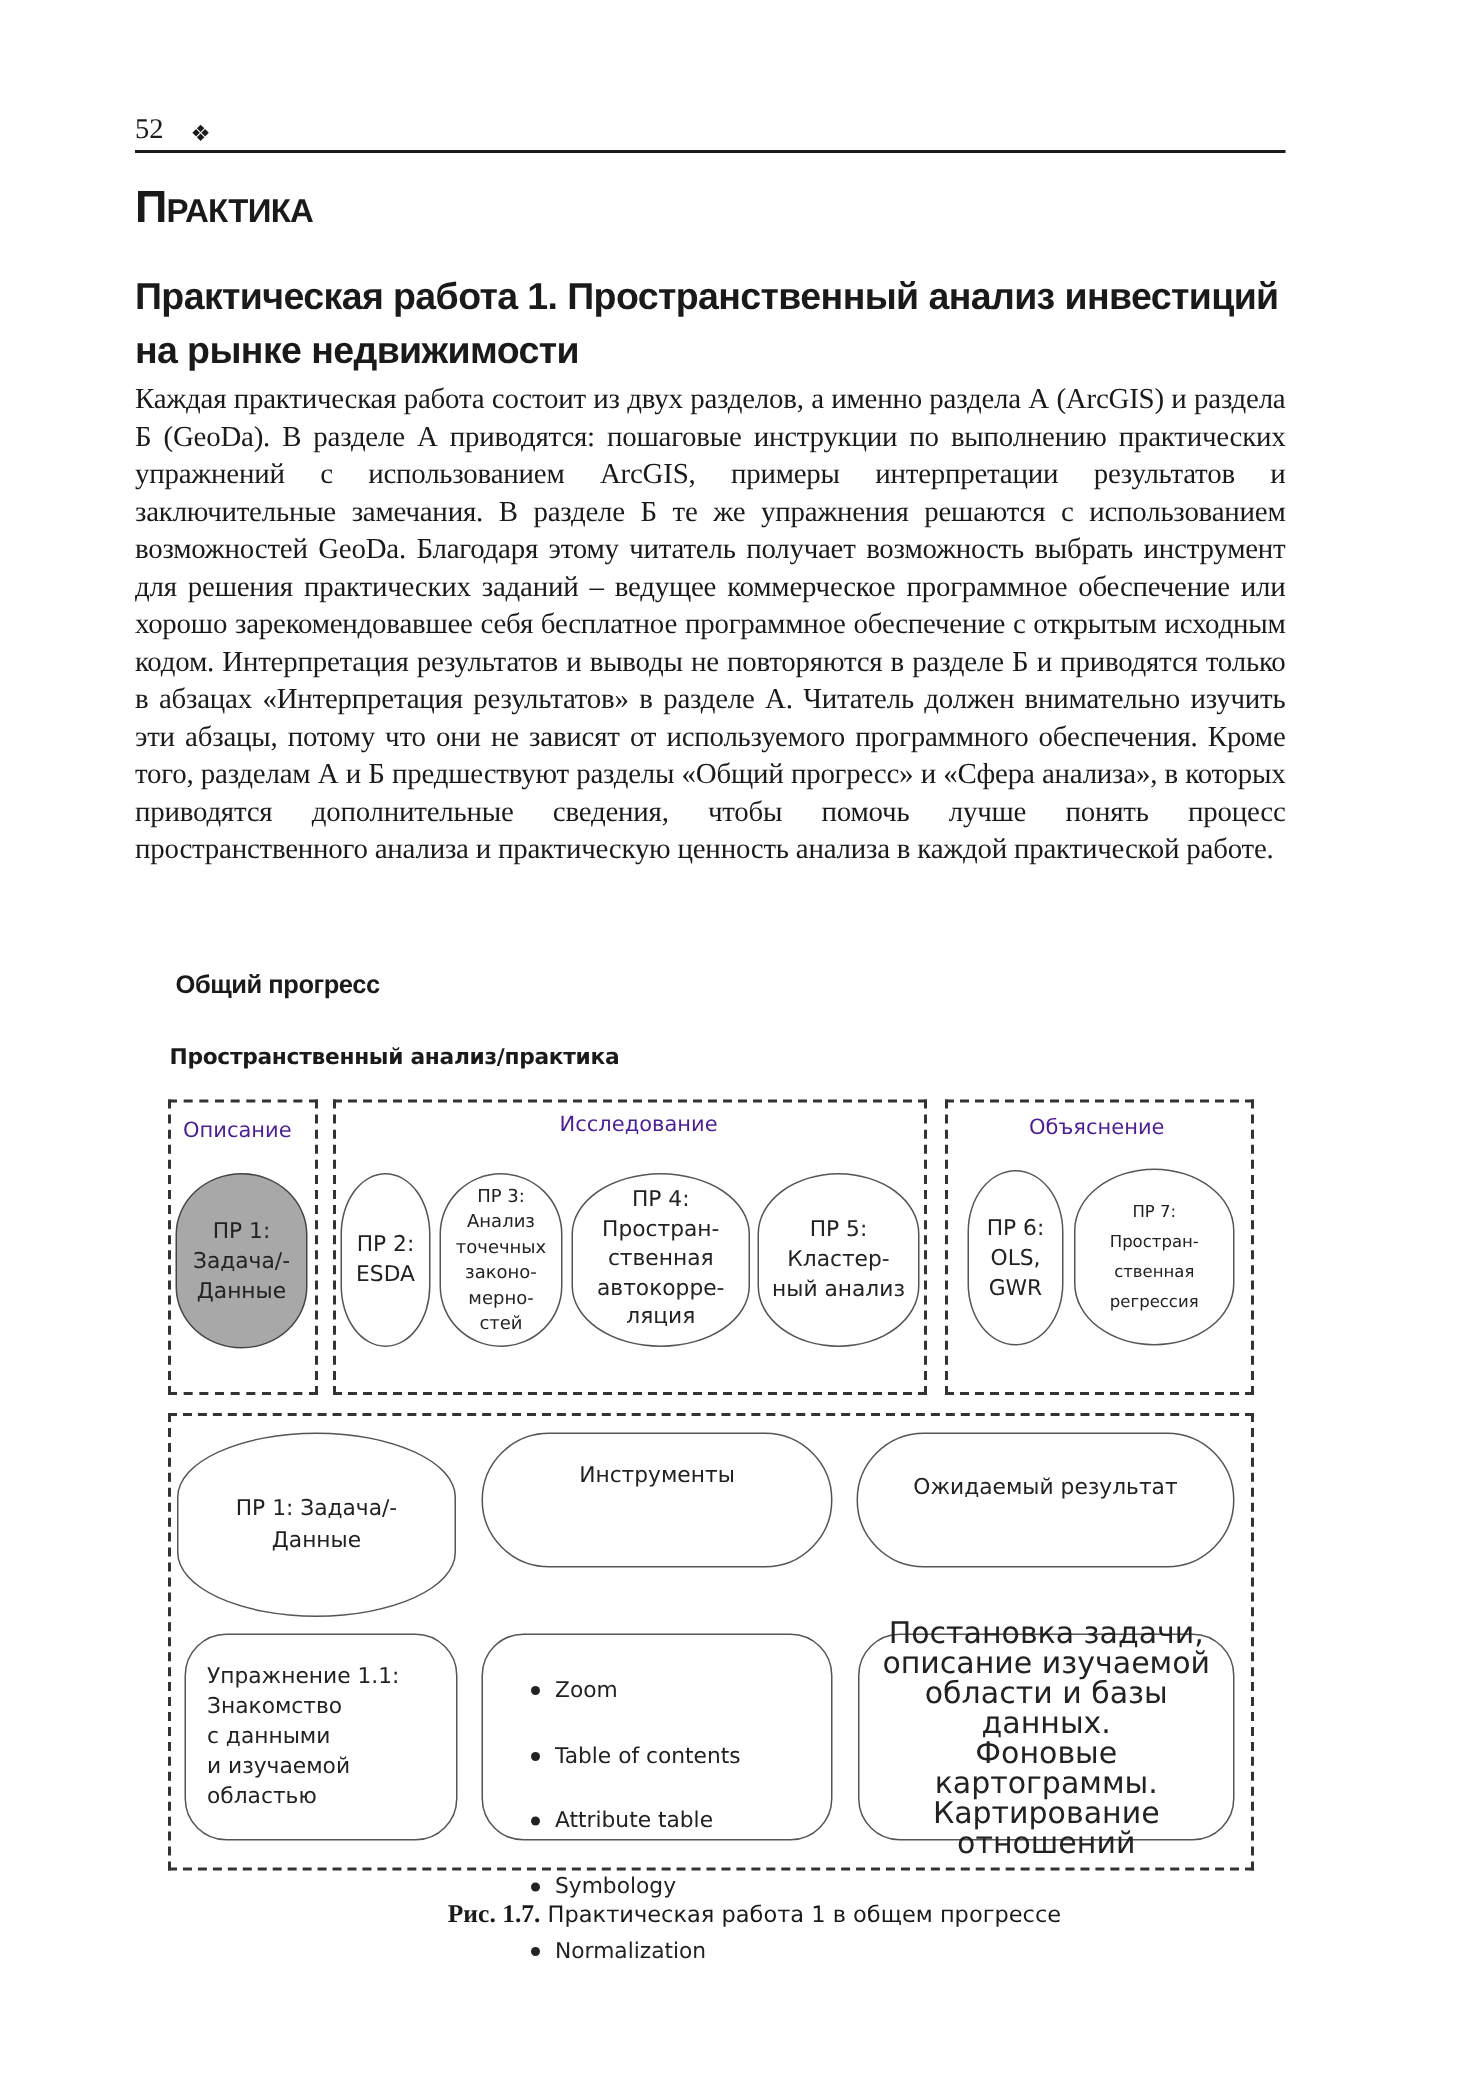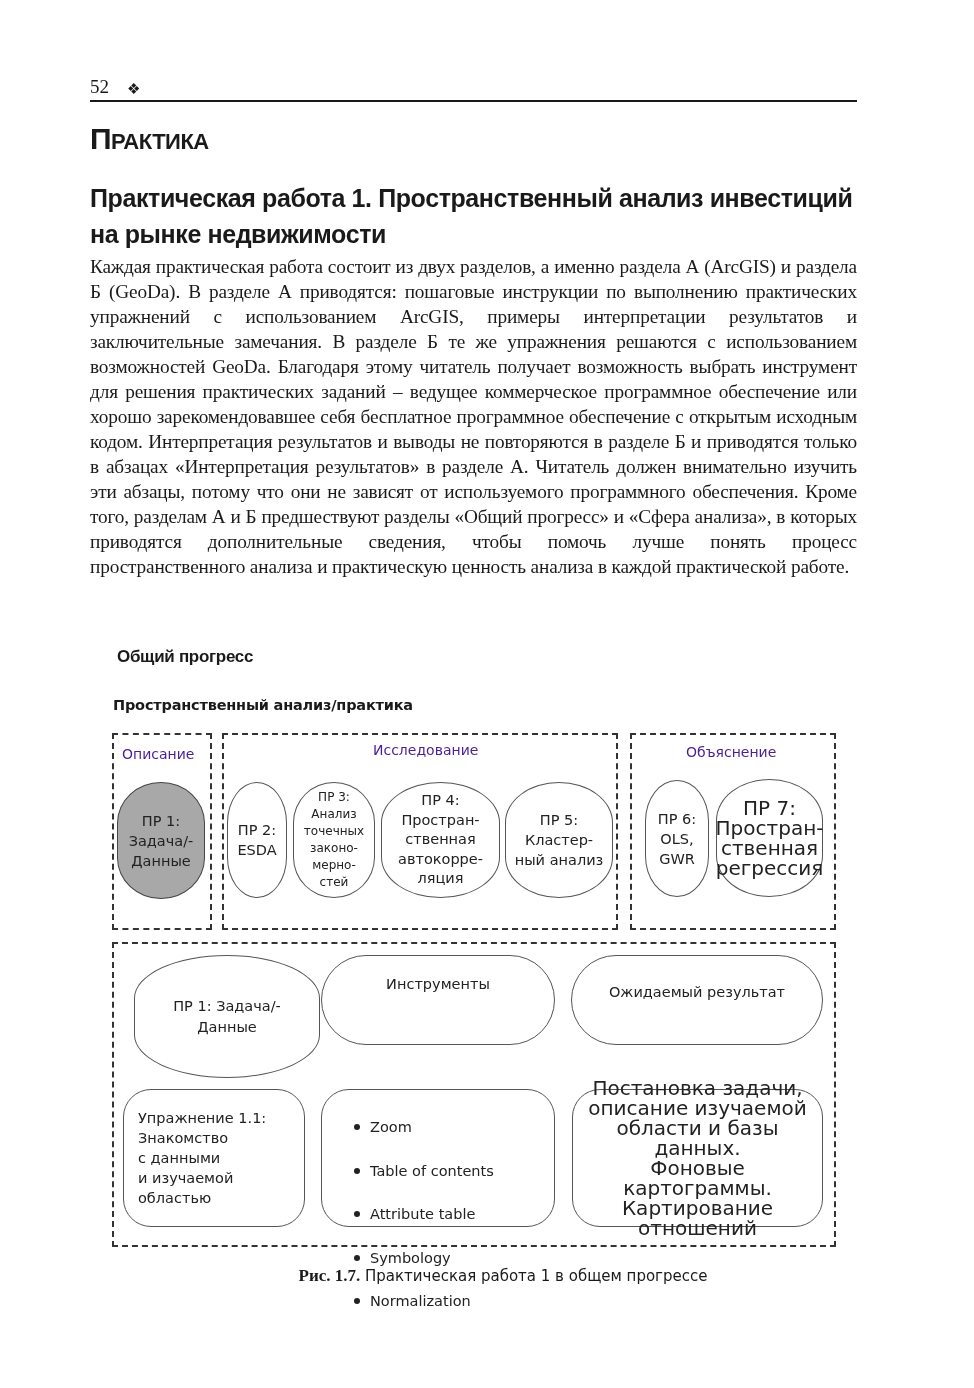--- a/index.html
+++ b/index.html
@@ -85,27 +85,27 @@
 ляция</div>
 <div class="pill oval" style="left:505px; top:782px; width:108px; height:116px; font-size:14.5px; line-height:20px;">ПР 5:
 Кластер-
 ный анализ</div>
 
 <div class="dash" style="left:630px; top:733px; width:206px; height:197px;"></div>
 <div class="grp-label" style="left:686px; top:744px;">Объяснение</div>
 <div class="pill oval" style="left:645px; top:780px; width:64px; height:117px; font-size:14.5px; line-height:20px;">ПР 6:
 OLS,
 GWR</div>
-<div class="pill oval" style="left:716px; top:779px; width:107px; height:118px; font-size:20px; line-height:20px;">ПР 7:
+<div class="pill oval" style="left:716px; top:779px; width:107px; height:118px; font-size:11px; line-height:20px;">ПР 7:
 Простран-
 ственная
 регрессия</div>
 
 <div class="dash" style="left:112px; top:942px; width:724px; height:305px;"></div>
-<div class="pill oval" style="left:134px; top:955px; width:186px; height:123px; font-size:14.5px; line-height:21px;">ПР 1: Задача/-
+<div class="pill oval" style="left:118px; top:955px; width:186px; height:123px; font-size:14.5px; line-height:21px;">ПР 1: Задача/-
 Данные</div>
 <div class="pill capsule" style="left:321px; top:955px; width:234px; height:90px; font-size:14.5px; align-items:flex-start; padding-top:20px;">Инструменты</div>
 <div class="pill capsule" style="left:571px; top:955px; width:252px; height:90px; font-size:14.5px; align-items:flex-start; padding-top:28px;">Ожидаемый результат</div>
 
 <div class="pill rbox left" style="left:123px; top:1089px; width:182px; height:138px; font-size:14.5px; line-height:20px;">Упражнение 1.1:
 Знакомство
 с данными
 и изучаемой
 областью</div>
 <div class="pill rbox" style="left:321px; top:1089px; width:234px; height:138px; justify-content:flex-start; padding-left:30px; align-items:flex-start; padding-top:6px;">

